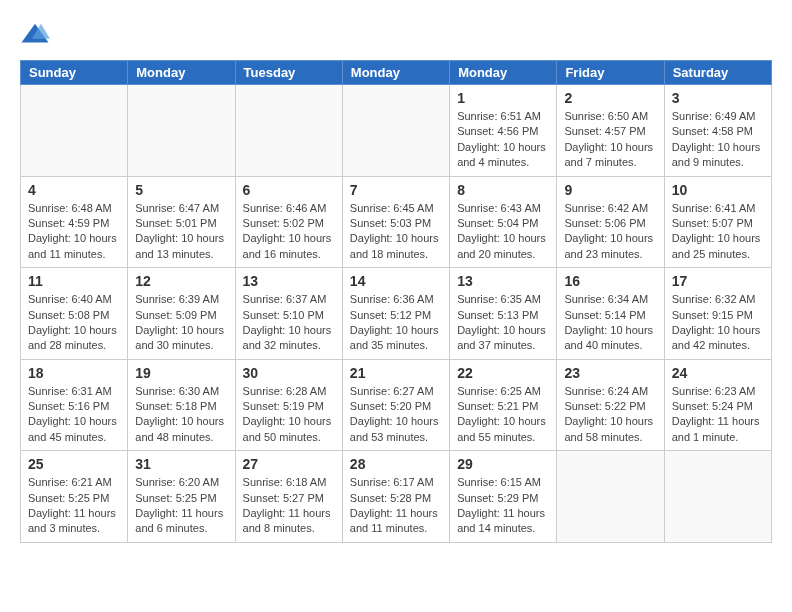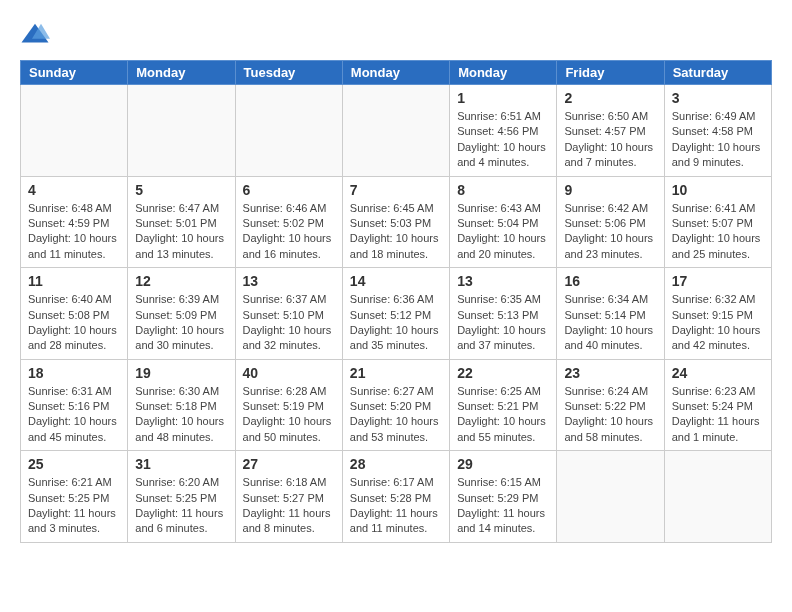--- a/index.html
+++ b/index.html
@@ -261,21 +261,21 @@
 and 45 minutes.</div>
         </td>
         <td>
           <span class="day-number">19</span>
           <div class="day-info">Sunrise: 6:30 AM
 Sunset: 5:18 PM
 Daylight: 10 hours
 and 48 minutes.</div>
         </td>
         <td>
-          <span class="day-number">40</span>
+          <span class="day-number">30</span>
           <div class="day-info">Sunrise: 6:28 AM
 Sunset: 5:19 PM
 Daylight: 10 hours
 and 50 minutes.</div>
         </td>
         <td>
           <span class="day-number">21</span>
           <div class="day-info">Sunrise: 6:27 AM
 Sunset: 5:20 PM
 Daylight: 10 hours

